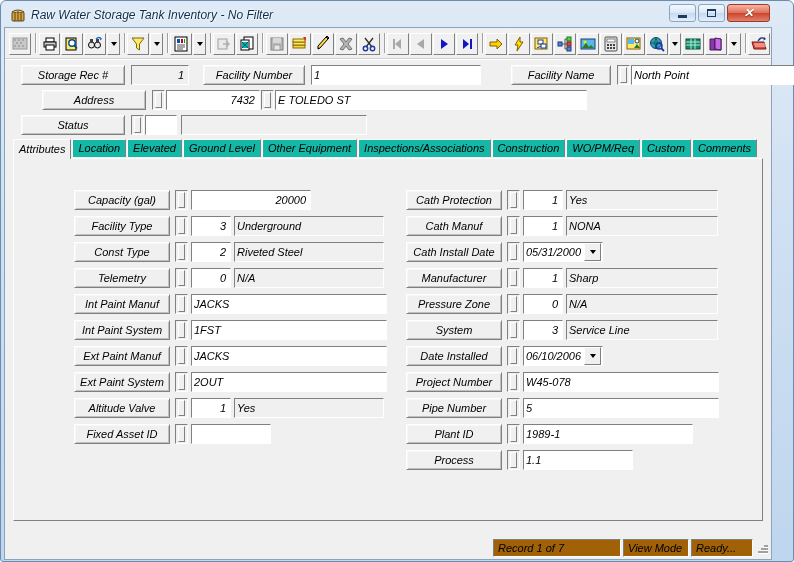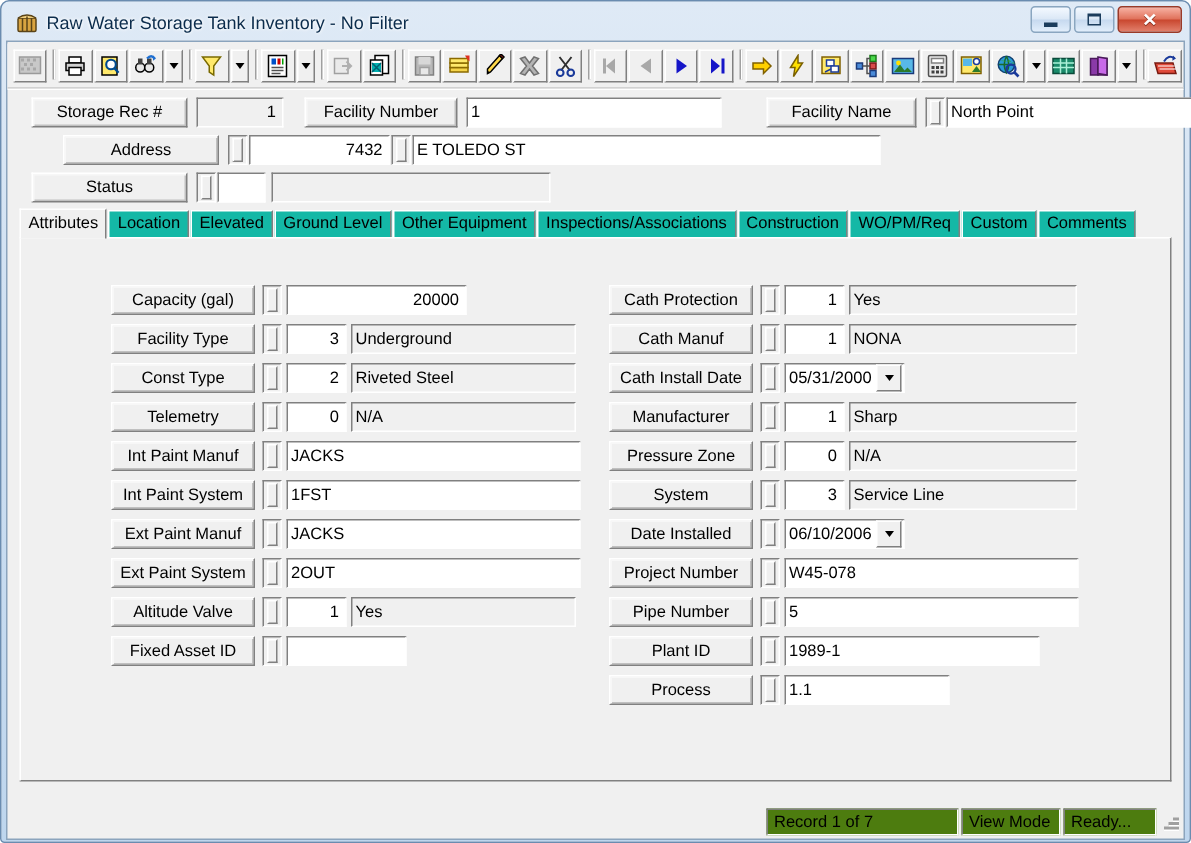--- a/index.html
+++ b/index.html
@@ -14,21 +14,22 @@
   }
 
   
   .window {
     position: absolute; left:0; top:0;
     width: 794px; height: 562px;
     box-sizing: border-box;
     background: linear-gradient(180deg,#dfeaf6 0%, #cfe0f2 40%, #bed6ee 100%);
     border: 1px solid #6a8cb0;
     border-radius: 6px 6px 3px 3px;
-    padding: 2px 3px 3px 3px;
+    padding: 2px 21px 3px 3px;
+    font-style: italic;
   }
   .titlebar {
     height: 24px;
     position: relative;
     display: flex; align-items: center;
     padding-left: 6px;
   }
   .title-icon {
     width: 16px; height: 16px; margin-right: 5px;
     position: relative; flex: none;
@@ -169,21 +170,21 @@
     background: #f0f0f0;
     display: flex; align-items: center; justify-content: center;
   }
 
   .hrow { position: absolute; display: flex; align-items: center; gap: 0; }
 
   
   .tabstrip {
     position: absolute; left: 0; top: 78px; right: 0;
     height: 20px;
-    display: flex; align-items: center;
+    display: flex; align-items: flex-start;
     font-size: 11px;
   }
   .tab {
     height: 18px; line-height: 17px;
     padding: 0 5px;
     background: #14b8a6;
     border: 1px solid;
     border-color: #ffffff #808080 #f0f0f0 #ffffff;
     border-bottom: none;
     box-sizing: border-box;
@@ -221,21 +222,21 @@
     position: absolute; left: 0; right: 0; bottom: 0;
     height: 22px;
     display: flex; align-items: center;
     padding: 0 2px 0 4px;
     box-sizing: border-box;
   }
   .sb-pane {
     height: 18px; line-height: 17px;
     border: 1px solid;
     border-color: #808080 #ffffff #ffffff #808080;
-    background: #4d7c0f;
+    background: #a16207;
     box-sizing: border-box;
     padding: 0 4px;
     font-size: 11px;
     color: #000;
     margin-right: 2px;
     white-space: nowrap;
   }
   .sb-grip {
     margin-left: auto; width: 14px; height: 14px; position: relative;
   }

